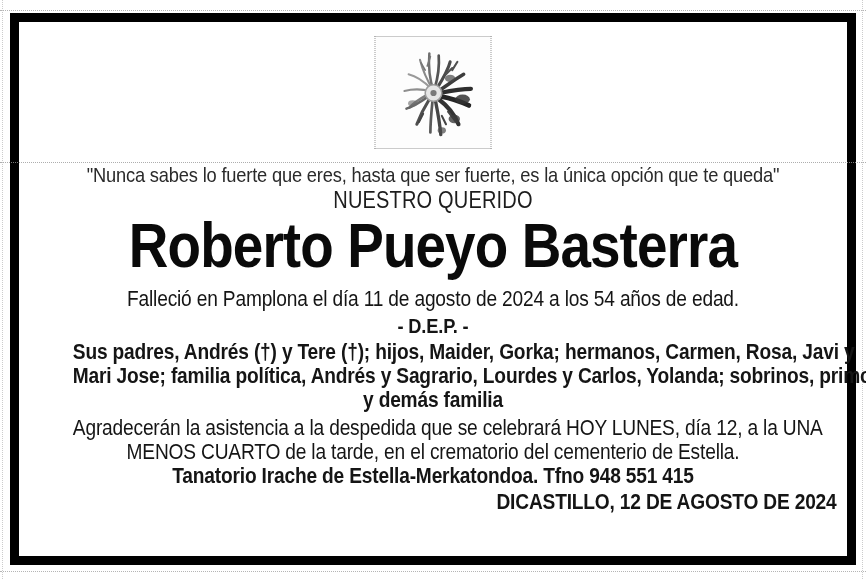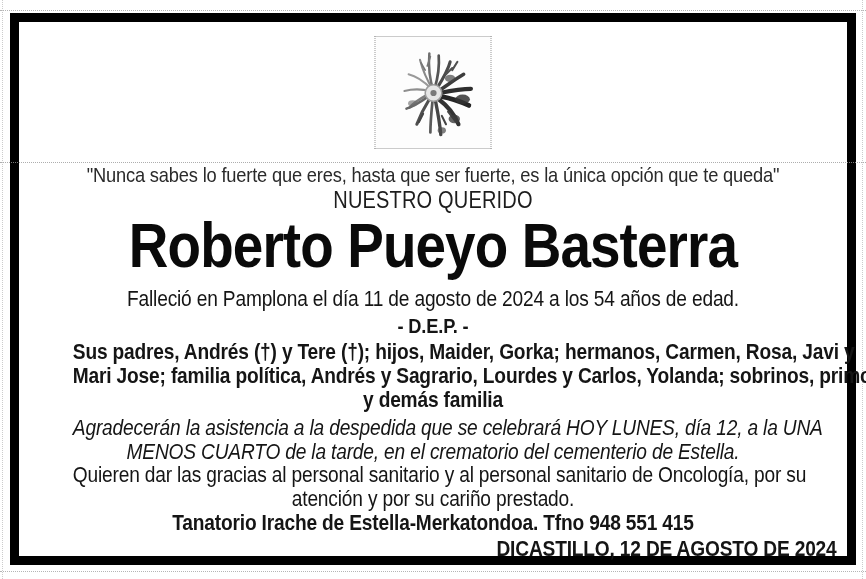--- a/index.html
+++ b/index.html
@@ -133,21 +133,21 @@
     font-size: 22px;
     line-height: 24px;
     font-weight: 700;
     margin-top: 3px;
   }
   .bodyline {
     font-size: 22px;
     line-height: 23.5px;
     font-weight: 400;
   }
-  .funeral-block { margin-top: 4px; font-style: italic; }
+  .funeral-block { margin-top: 4px; }
   .funeral-home {
     font-size: 22px;
     line-height: 24px;
     font-weight: 700;
     margin-top: 1px;
   }
   .place-date {
     font-size: 22px;
     line-height: 24px;
     font-weight: 700;
@@ -223,24 +223,20 @@
           <span class="line family">Sus padres, Andrés (†) y Tere (†); hijos, Maider, Gorka; hermanos, Carmen, Rosa, Javi y</span>
           <span class="line family" style="margin-top:0">Mari Jose; familia política, Andrés y Sagrario, Lourdes y Carlos, Yolanda; sobrinos, primos</span>
           <span class="line family" style="margin-top:0">y demás familia</span>
         </div>
 
         <div class="funeral-block">
           <span class="line bodyline">Agradecerán la asistencia a la despedida que se celebrará HOY LUNES, día 12, a la UNA</span>
           <span class="line bodyline">MENOS CUARTO de la tarde, en el crematorio del cementerio de Estella.</span>
         </div>
 
-        <div>
-          <span class="line bodyline">Quieren dar las gracias al personal sanitario y al personal sanitario de Oncología, por su</span>
-          <span class="line bodyline">atención y por su cariño prestado.</span>
-        </div>
 
         <span class="line funeral-home">Tanatorio Irache de Estella-Merkatondoa. Tfno 948 551 415</span>
         <span class="line place-date">DICASTILLO, 12 DE AGOSTO DE 2024</span>
       </div>
 
     </div>
   </div>
 </div>
 
 </body></html>

